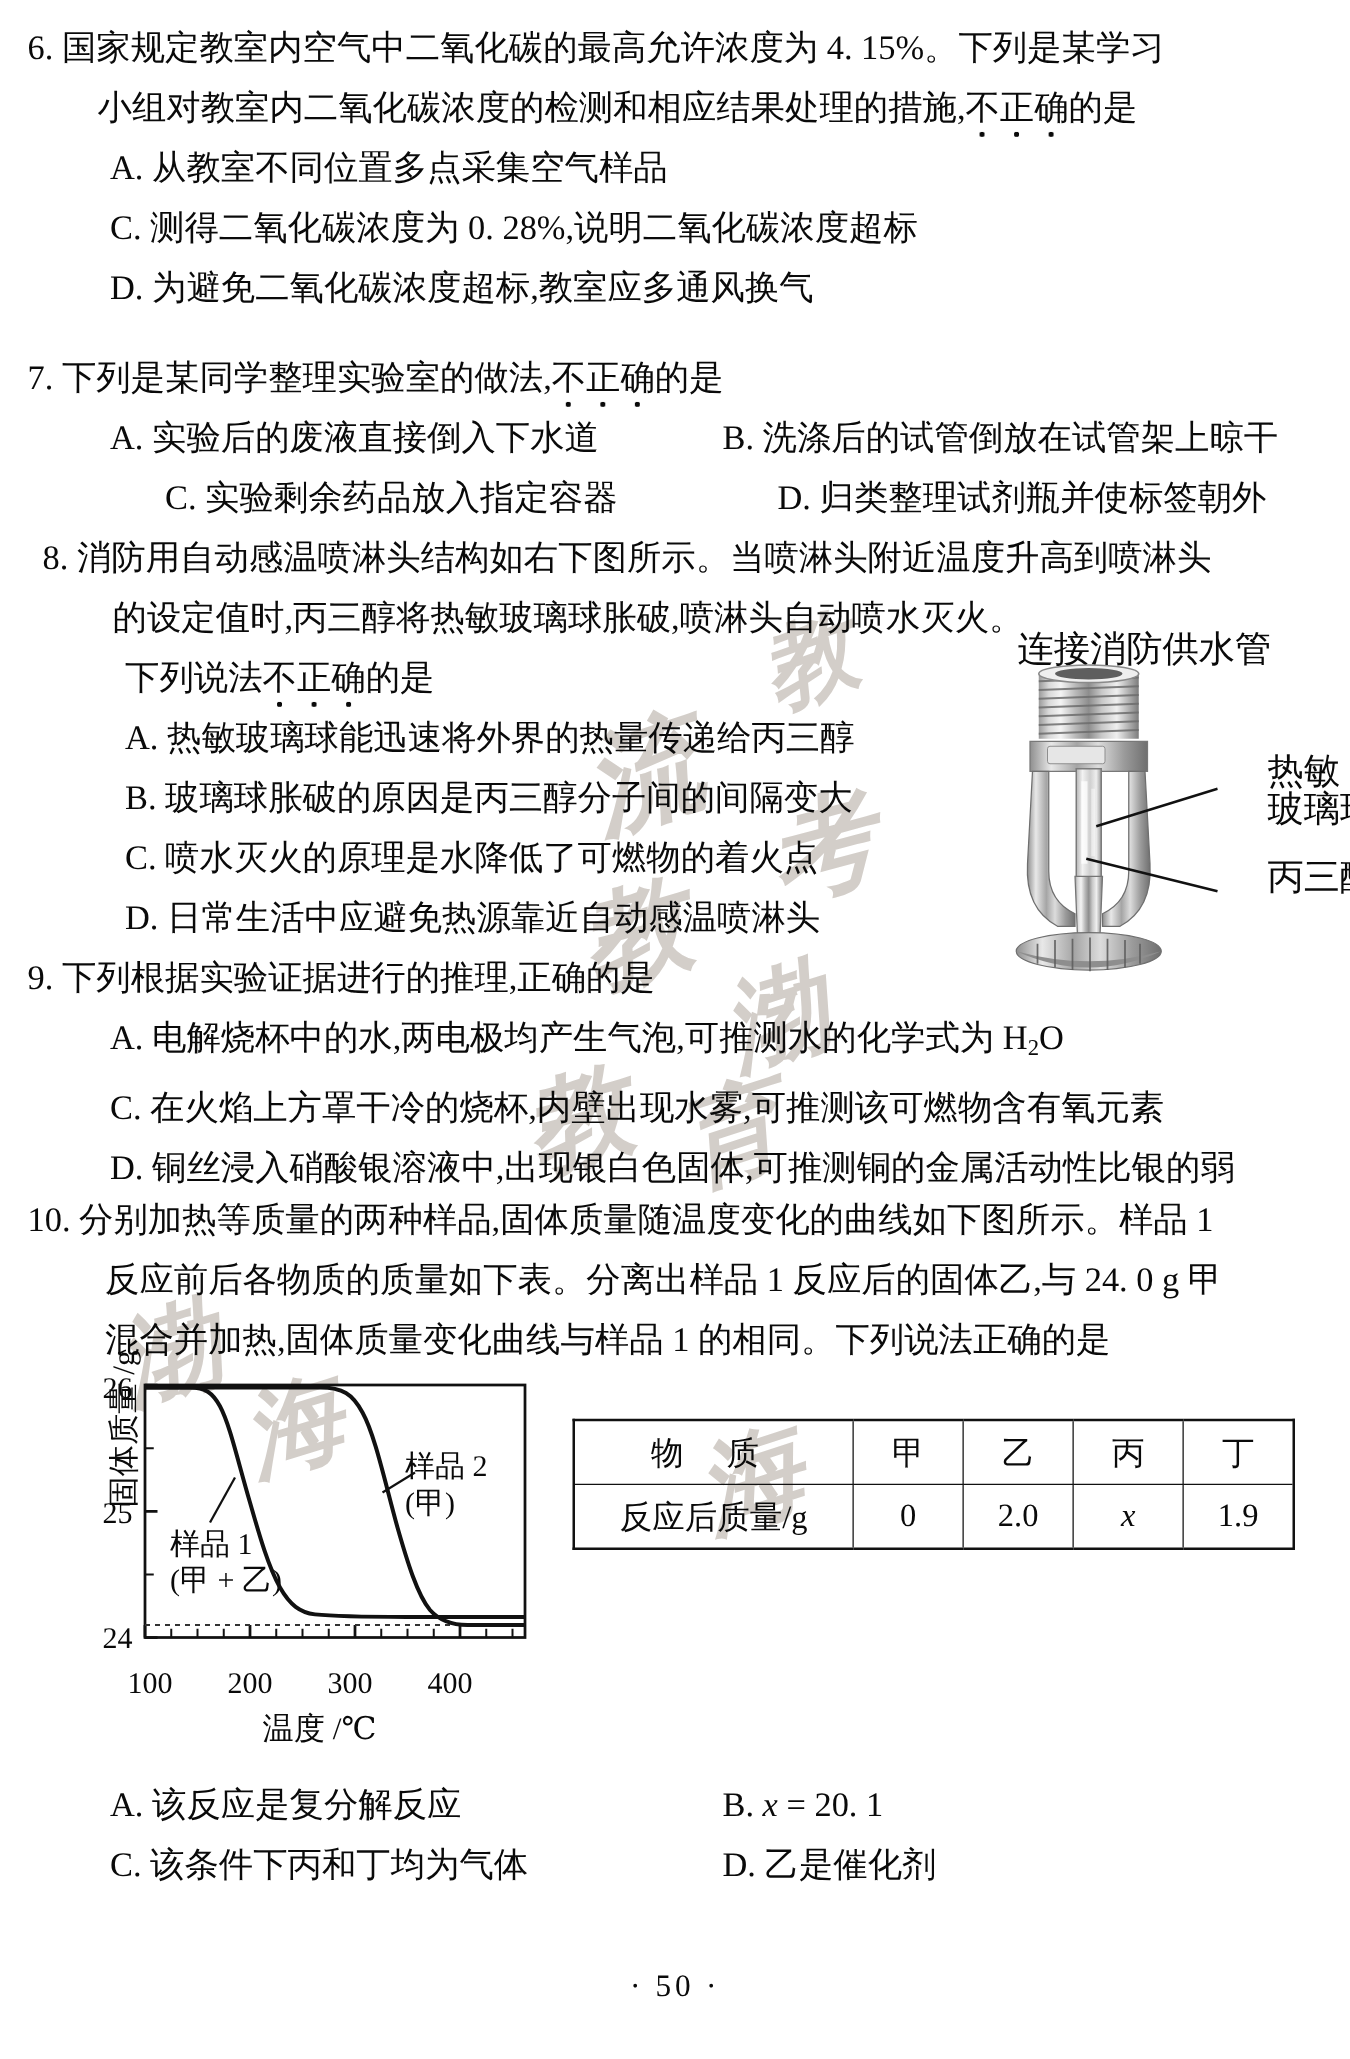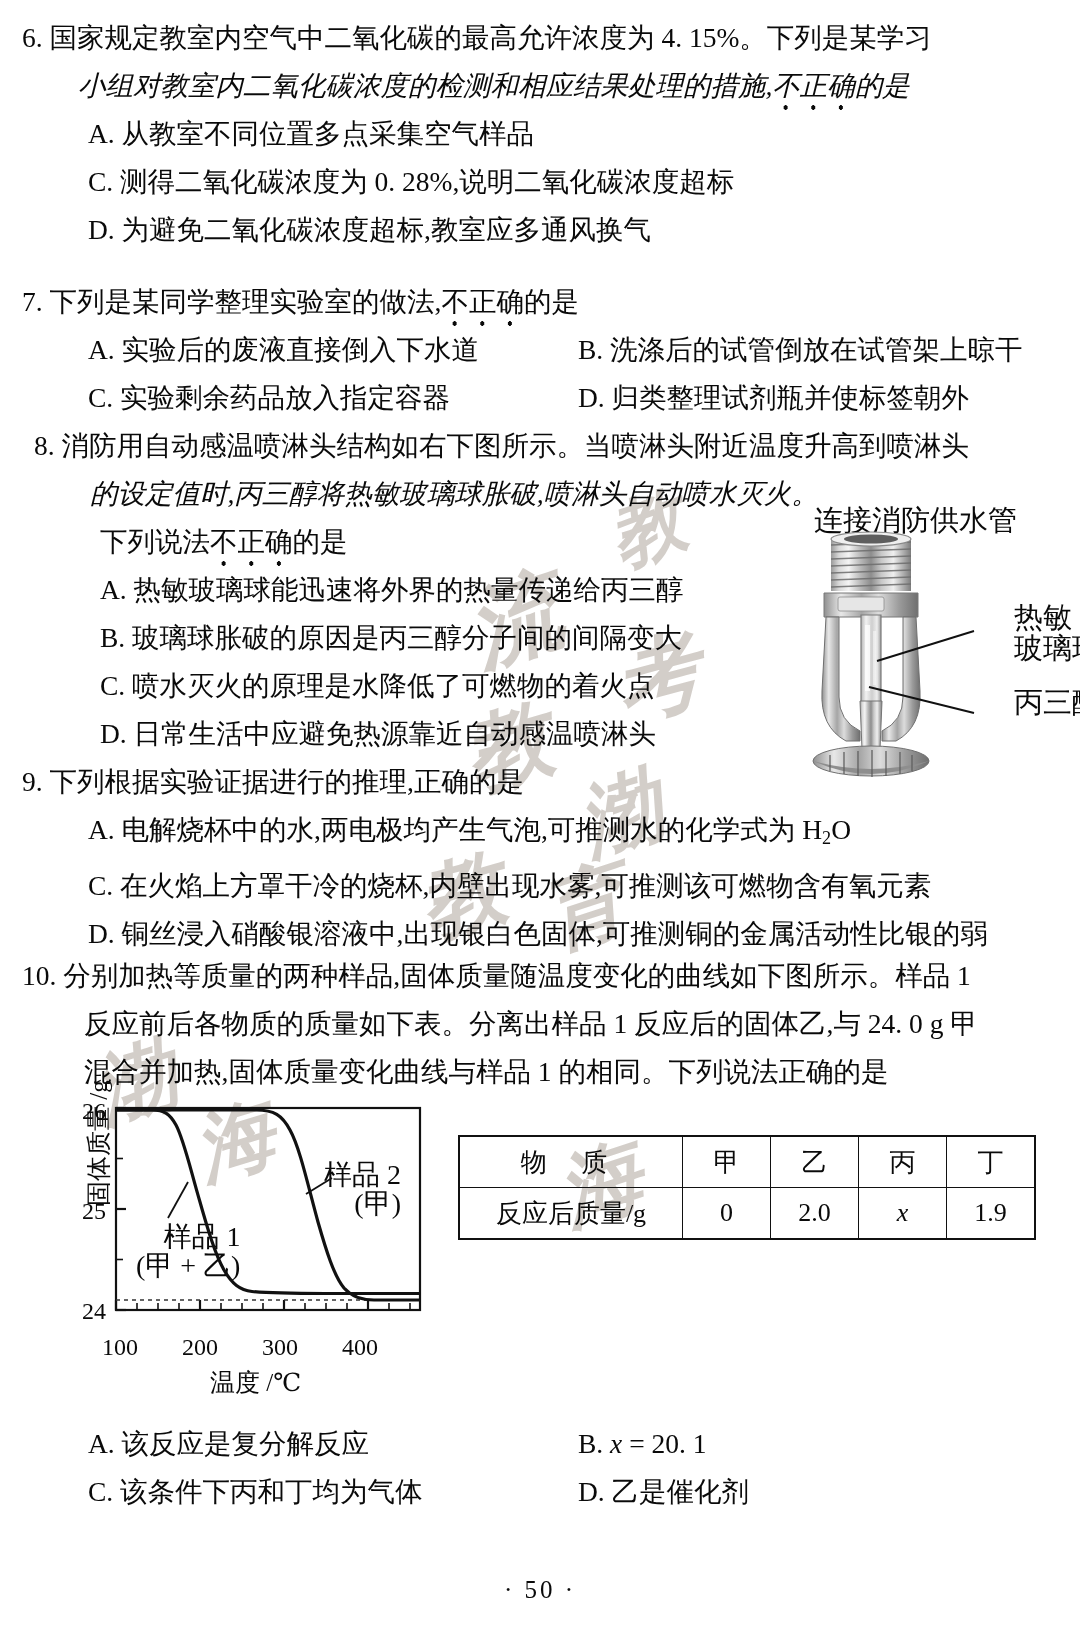--- a/index.html
+++ b/index.html
@@ -36,21 +36,21 @@
     display: inline-block;
     text-align: right;
   }
   .opt-row {
     display: flex;
     line-height: 48px;
   }
   .opt {
     white-space: nowrap;
   }
-  .indent2 { padding-left: 56px; font-style: italic; }
+  .indent2 { padding-left: 56px; }
   .indent3 { padding-left: 66px; }
 
   
   .dotted {
     position: relative;
     display: inline-block;
   }
   .dotted::after {
     content: "";
     position: absolute;
@@ -118,23 +118,23 @@
     font-size: 25px;
     white-space: nowrap;
   }
   .axis-tick-label {
     position: absolute;
     font-size: 24px;
     font-family: "Liberation Serif", "DejaVu Serif", serif;
   }
   .series-label {
     position: absolute;
-    font-size: 28px;
+    font-size: 24px;
     line-height: 29px;
-    text-align: right;
+    text-align: left;
     white-space: nowrap;
   }
 
   
   #data-table {
     position: absolute;
     left: 458px;
     top: 1135px;
     border-collapse: collapse;
     font-size: 26px;
@@ -197,21 +197,21 @@
   <div class="q" style="position:absolute; left:22px; top:278px; width:1040px;">
     <div class="q-line">
       <span class="num">7.</span>
       <span>下列是某同学整理实验室的做法,</span><span class="dotted">不正确</span><span>的是</span>
     </div>
     <div class="opt-row indent3">
       <span class="opt" style="width:490px;">A. 实验后的废液直接倒入下水道</span>
       <span class="opt">B. 洗涤后的试管倒放在试管架上晾干</span>
     </div>
     <div class="opt-row indent3">
-      <span class="opt" style="width:490px;">C. 实验剩余药品放入指定容器</span>
+      <span class="opt" style="width:490px;margin-left:44px;">C. 实验剩余药品放入指定容器</span>
       <span class="opt">D. 归类整理试剂瓶并使标签朝外</span>
     </div>
   </div>
 
   <div class="q" style="position:absolute; left:22px; top:422px; width:1040px;margin-left:12px;">
     <div class="q-line">
       <span class="num">8.</span>
       <span>消防用自动感温喷淋头结构如右下图所示。当喷淋头附近温度升高到喷淋头</span>
     </div>
     <div class="q-line indent2">

